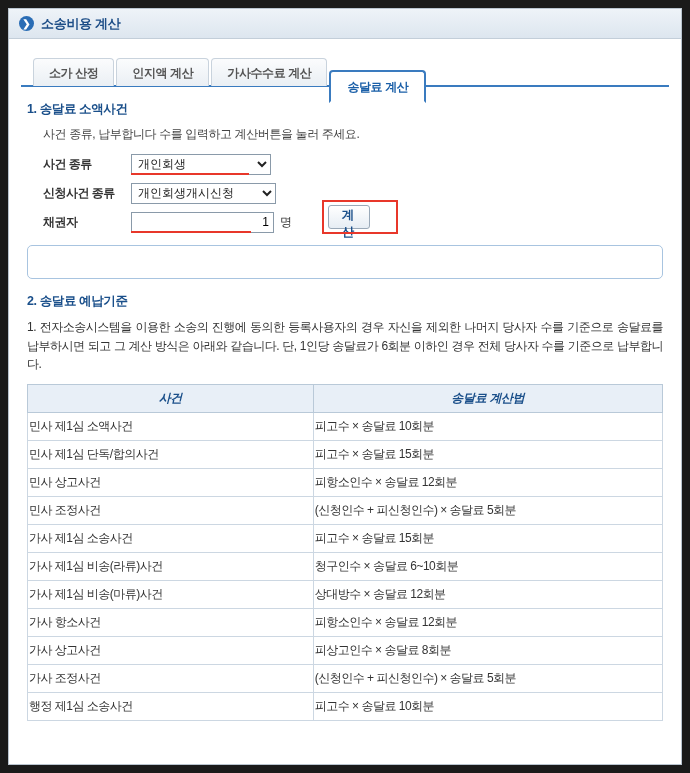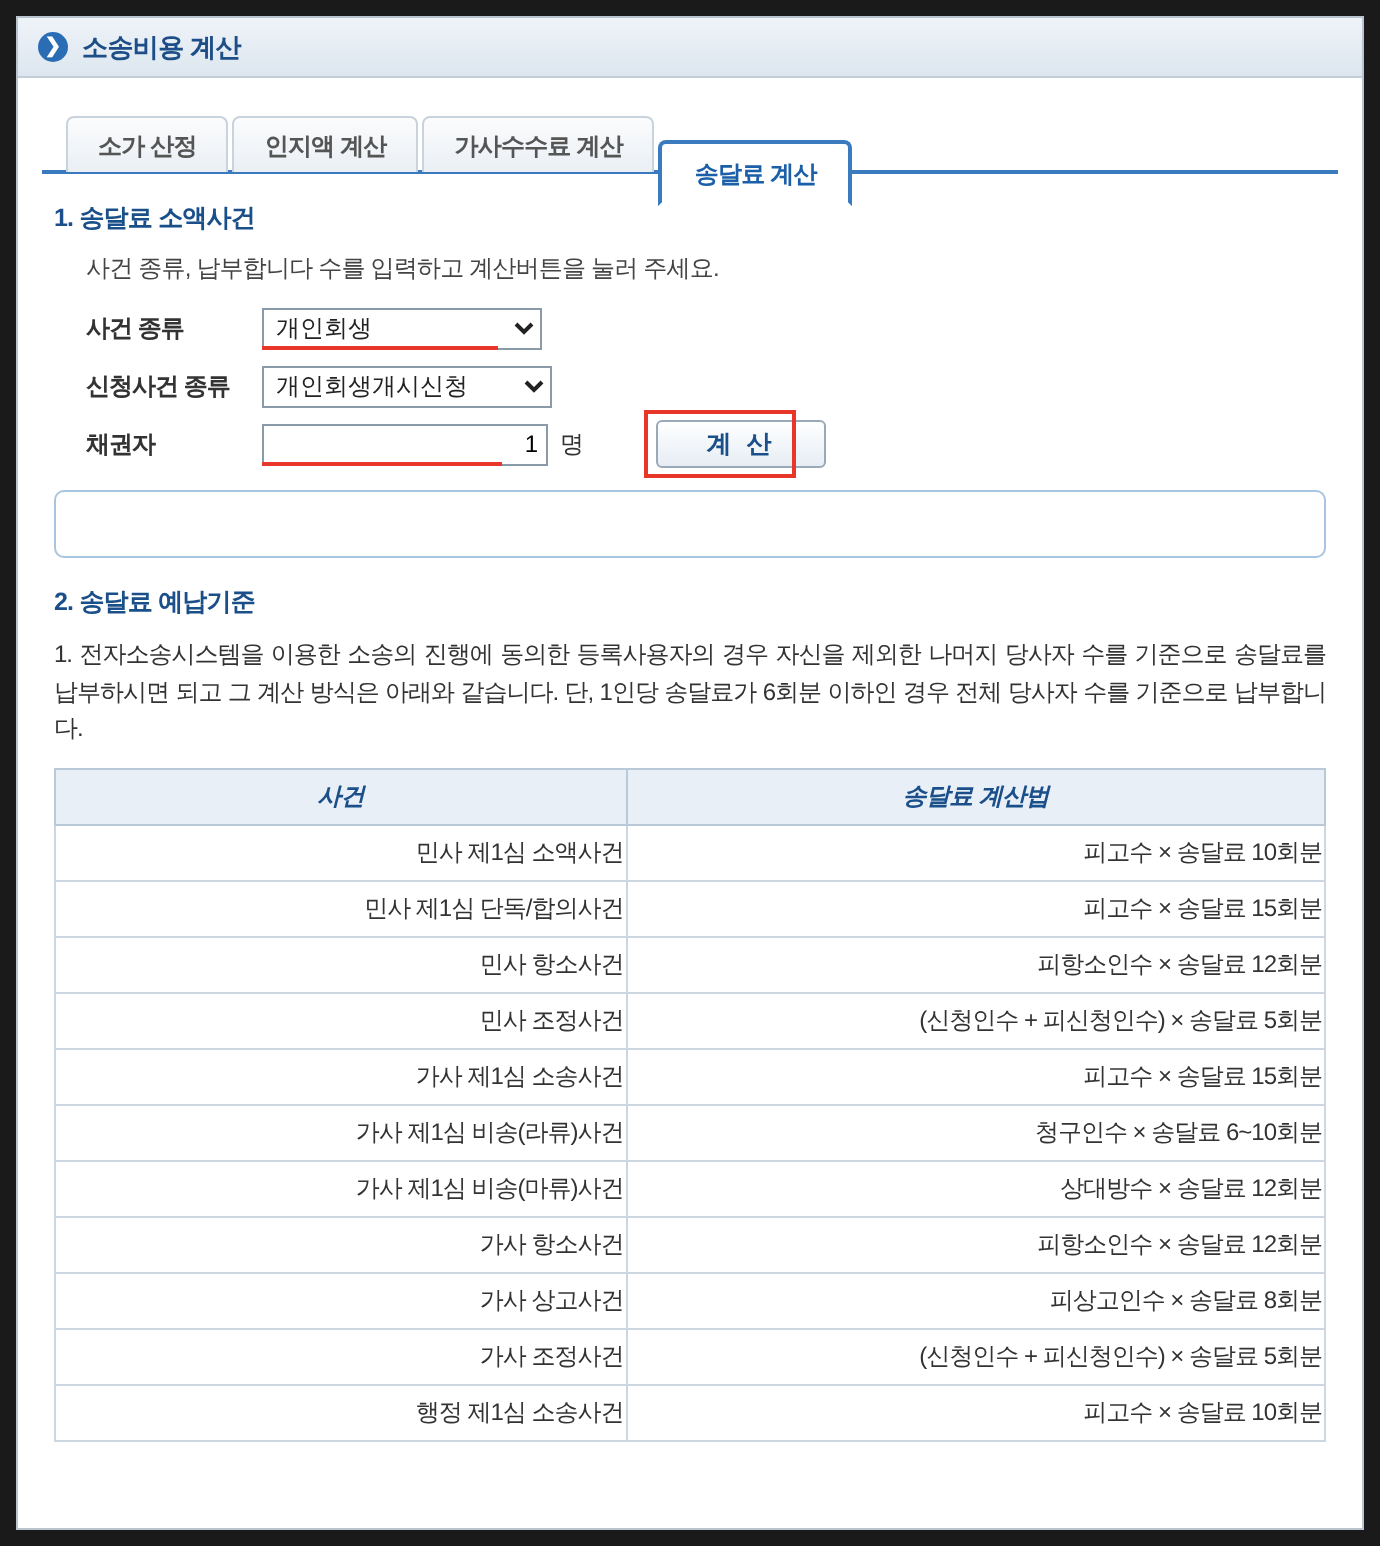--- a/index.html
+++ b/index.html
@@ -165,21 +165,21 @@
     position: relative;
     margin-left: 36px;
     display: inline-block;
   }
   .calc-btn {
     font-family: "Liberation Sans", sans-serif;
     font-size: 12.5px;
     font-weight: bold;
     color: #1a4f8a;
     letter-spacing: 2px;
-    width: 85px;
+    width: 42px;
     height: 24px;
     background: linear-gradient(to bottom, #ffffff 0%, #e6edf4 100%);
     border: 1px solid #9aa9b8;
     border-radius: 3px;
     cursor: pointer;
   }
   .calc-highlight {
     position: absolute;
     left: -6px;
     top: -5px;
@@ -221,21 +221,21 @@
     font-weight: bold;
     color: #1a4f8a;
     letter-spacing: -0.3px;
     font-style: italic;
   }
   table.fee td {
     border: 1px solid #ccd7e2;
     height: 25px;
     font-size: 12px;
     color: #333;
-    text-align: right;
+    text-align: left;
     letter-spacing: -0.5px;
   }
   table.fee col.c1 { width: 45%; }
   table.fee col.c2 { width: 55%; }
 </style>
 </head>
 <body>
 
 <div class="window">
 
@@ -317,21 +317,21 @@
       <tbody>
         <tr>
           <td>민사 제1심 소액사건</td>
           <td>피고수 × 송달료 10회분</td>
         </tr>
         <tr>
           <td>민사 제1심 단독/합의사건</td>
           <td>피고수 × 송달료 15회분</td>
         </tr>
         <tr>
-          <td>민사 항소사건</td>
+          <td>민사 상고사건</td>
           <td>피항소인수 × 송달료 12회분</td>
         </tr>
         <tr>
           <td>민사 조정사건</td>
           <td>(신청인수 + 피신청인수) × 송달료 5회분</td>
         </tr>
         <tr>
           <td>가사 제1심 소송사건</td>
           <td>피고수 × 송달료 15회분</td>
         </tr>

